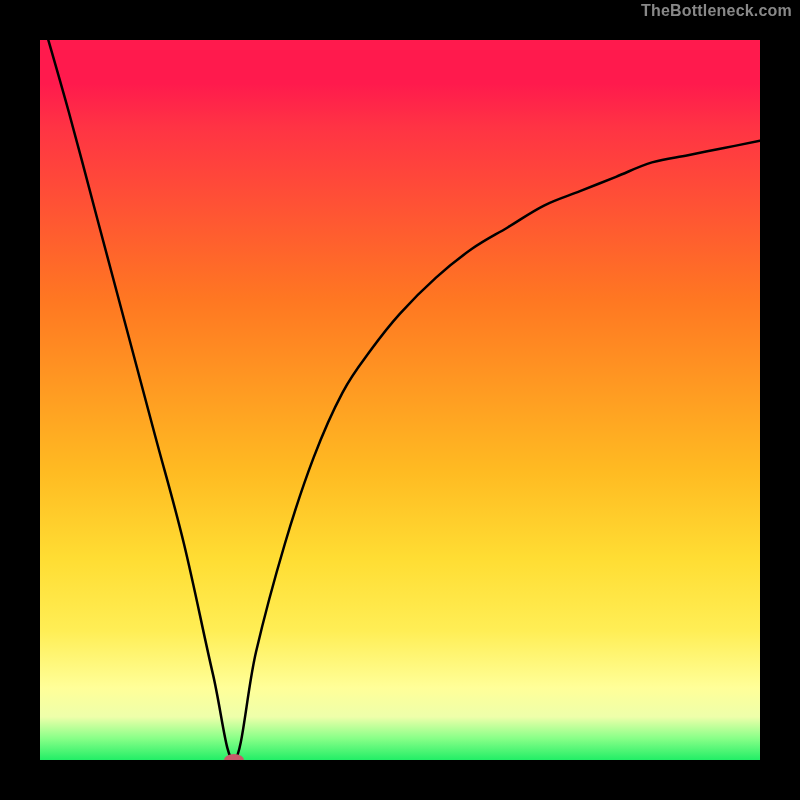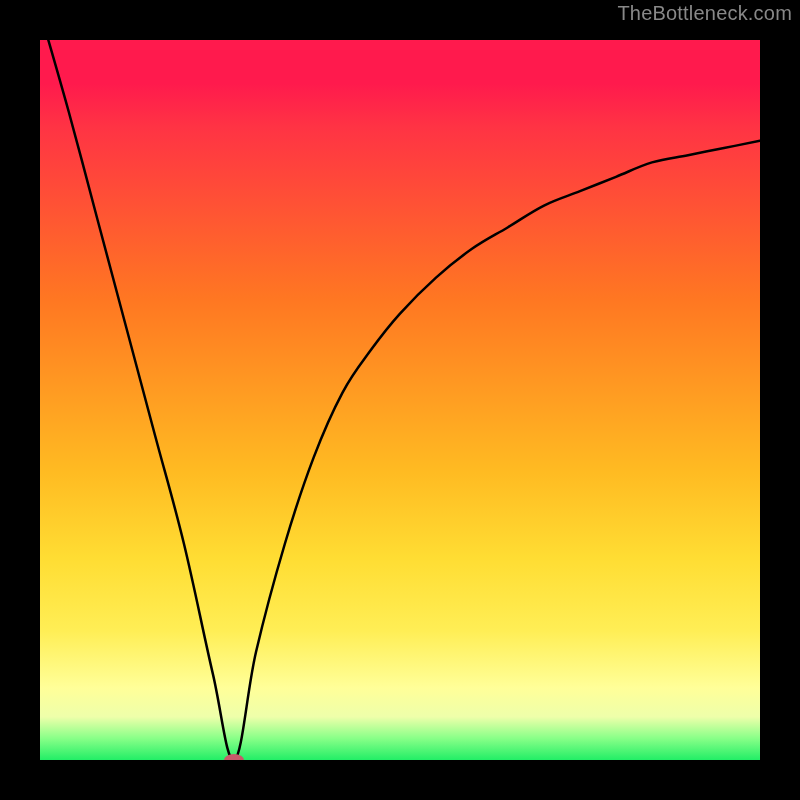--- a/index.html
+++ b/index.html
@@ -55,23 +55,23 @@
     height: 12px;
     border-radius: 50%;
     background: #c75a6a;
     transform: translate(-50%, -50%);
   }
   .watermark {
     position: absolute;
     top: 2px;
     right: 8px;
     color: #888;
-    font-size: 20px;
+    font-size: 16px;
     letter-spacing: 0.2px;
-    font-weight: 400;
+    font-weight: 700;
   }
 </style>
 </head>
 <body>
 
 <div class="frame">
   <div class="watermark">TheBottleneck.com</div>
   <div class="plot-area">
     <div class="gradient"></div>
     <svg class="curve" viewBox="0 0 720 720" preserveAspectRatio="none">

